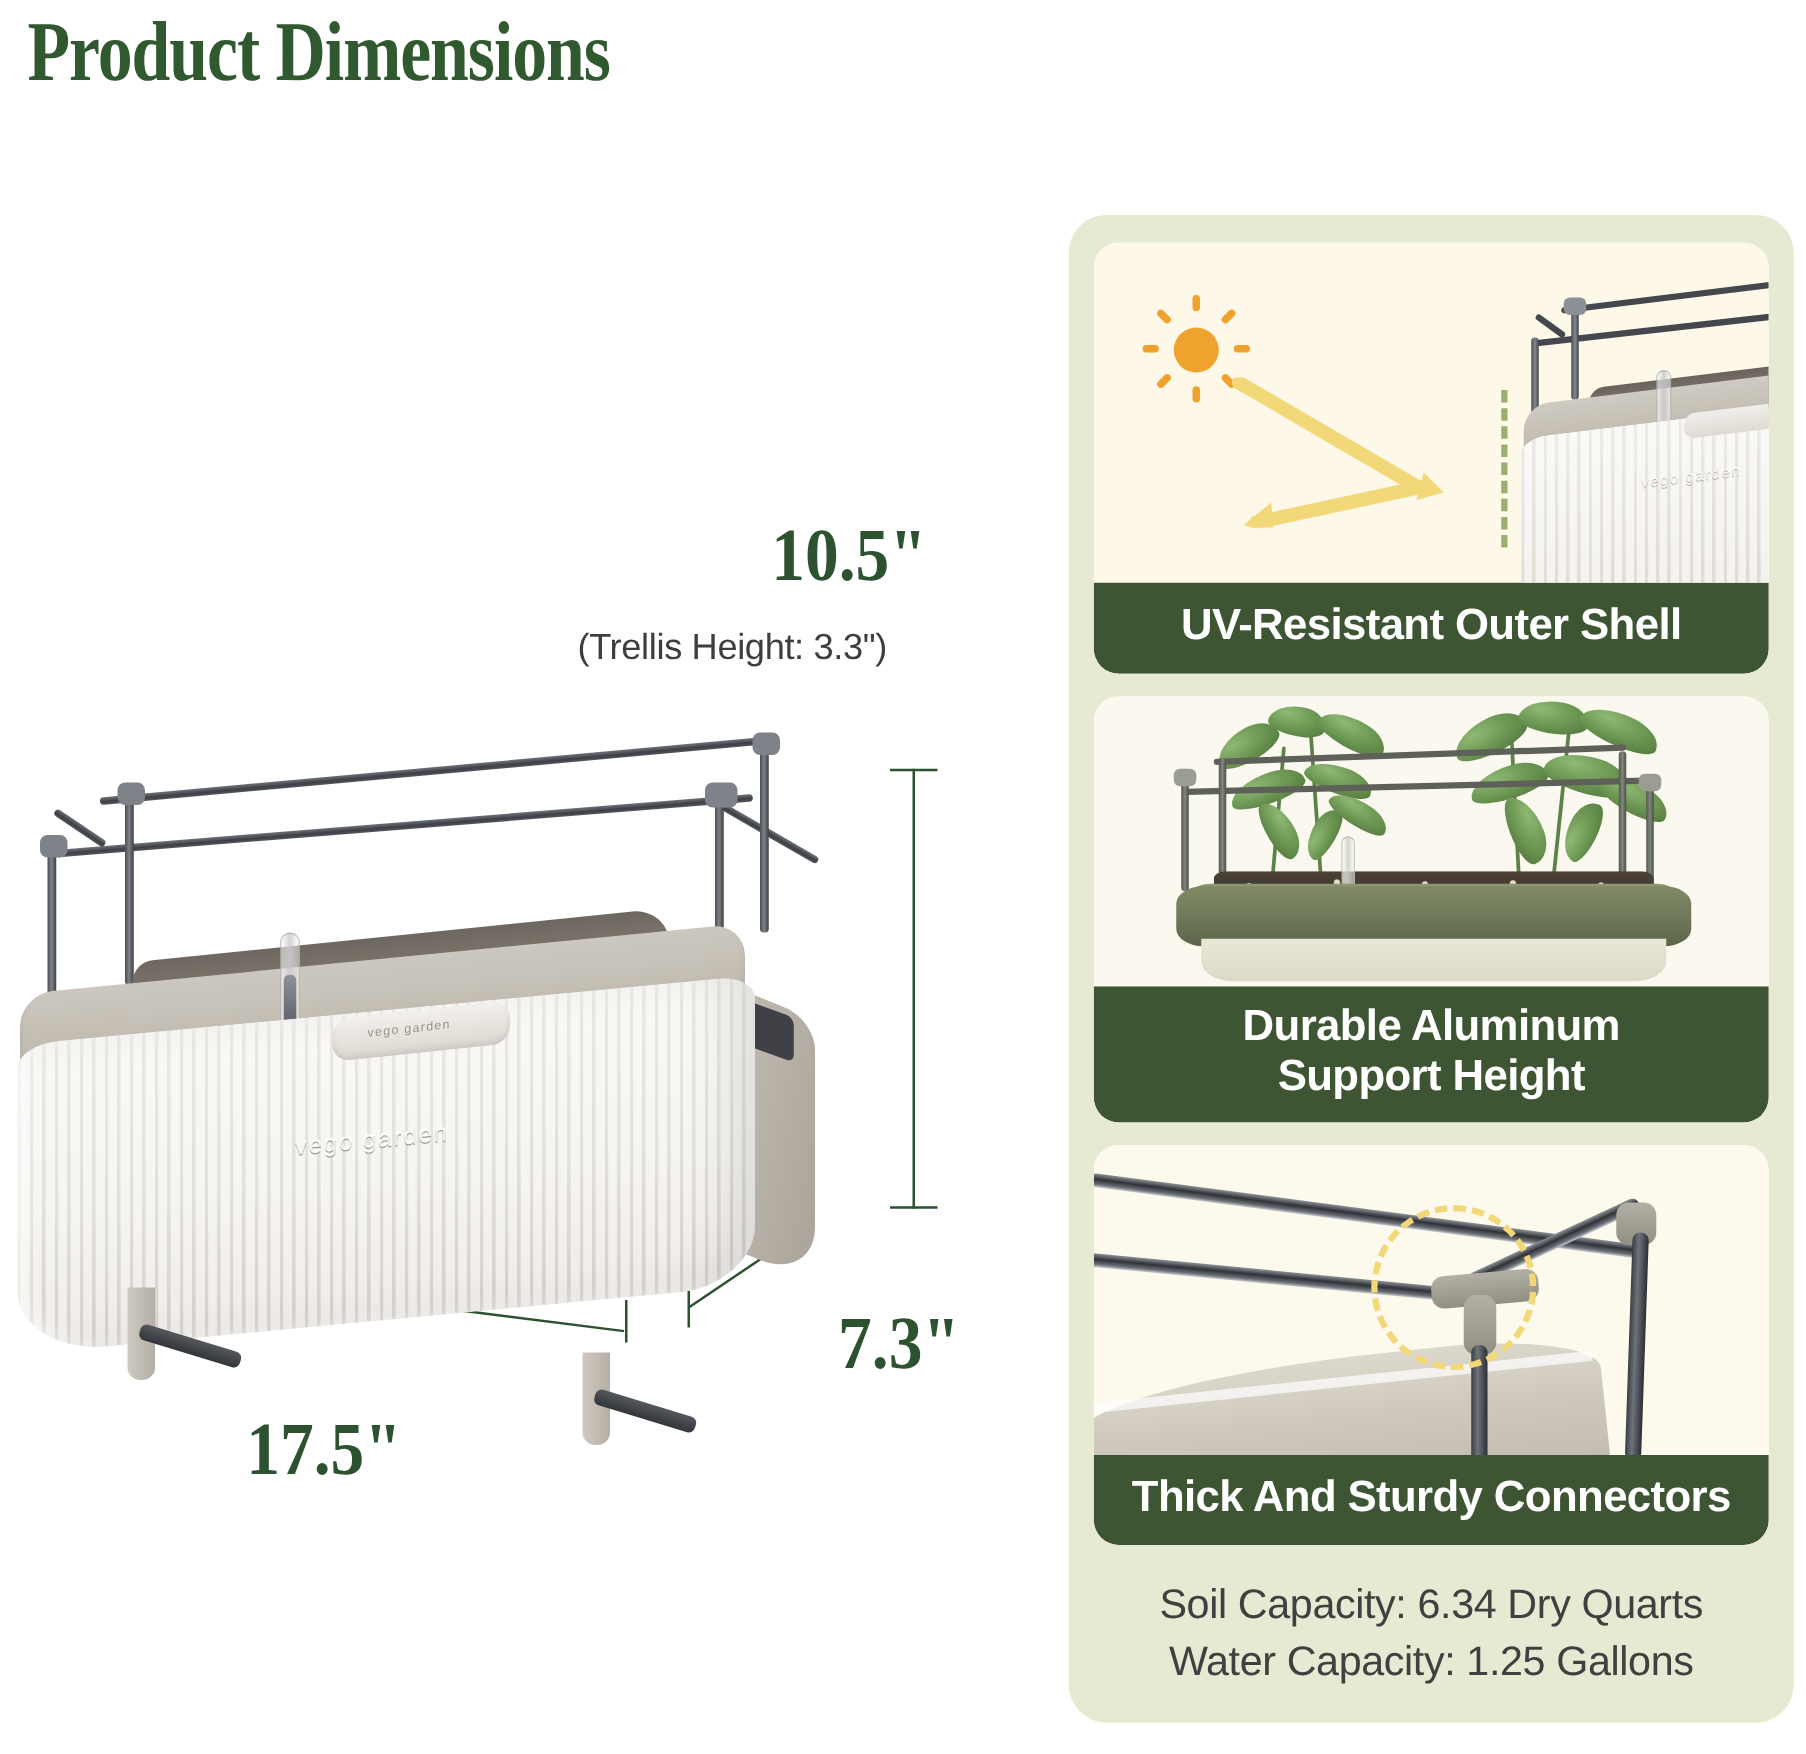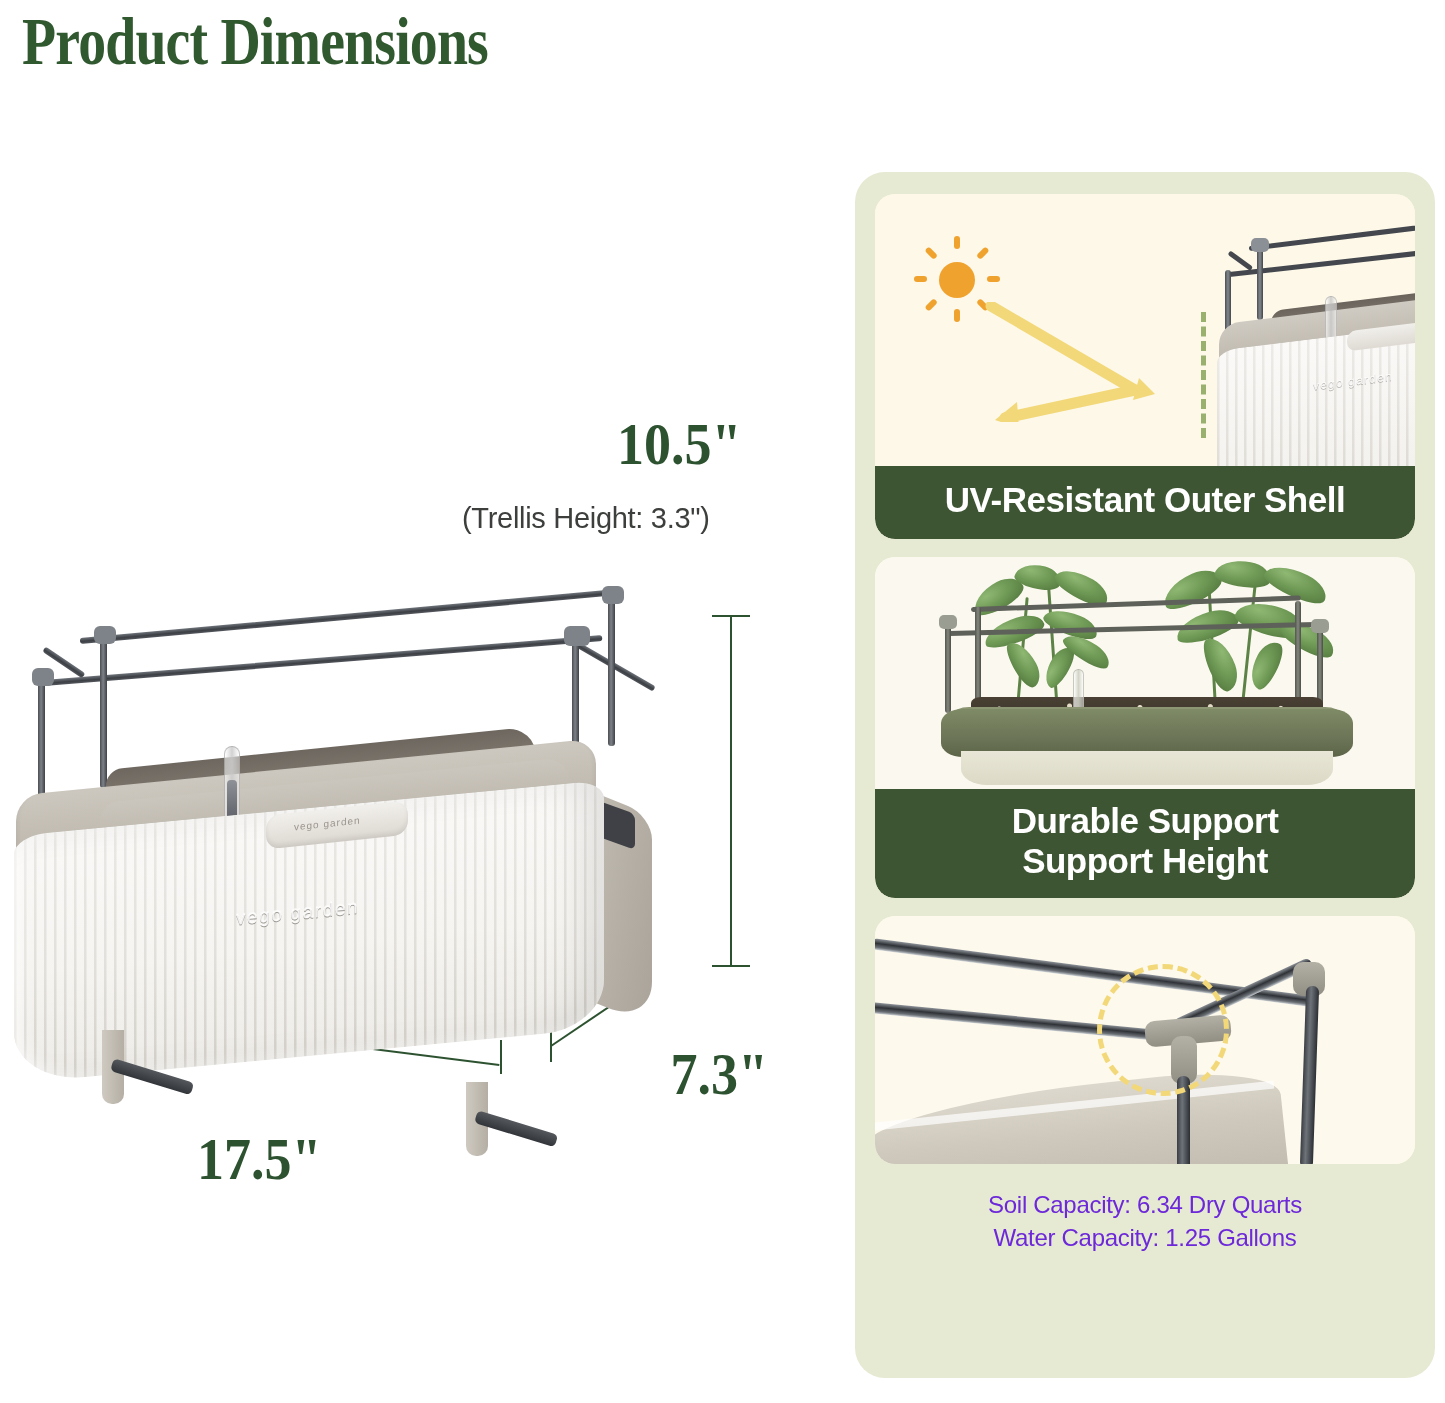--- a/index.html
+++ b/index.html
@@ -379,22 +379,22 @@
     border-radius: 50%;
   }
 
   
   #capacity-block {
     width: 540px;
     text-align: center;
     padding: 6px 0 22px 0;
   }
   .capacity-line {
-    font-size: 24px;
-    color: #6d28d9;
+    font-size: 33px;
+    color: #404040;
     letter-spacing: -0.3px;
     line-height: 1.38;
     white-space: nowrap;
   }
 </style>
 </head>
 <body>
 
 <div id="page-title">Product Dimensions</div>
 
@@ -541,21 +541,21 @@
 
         <div id="c2-soil"></div>
         <div id="c2-tube"></div>
         <div id="c2-disc"></div>
         <div id="c2-tray-lip"></div>
         <div id="c2-tray"></div>
         <div id="c2-base"></div>
       </div>
     </div>
     <div class="card-caption two-line">
-      <div>Durable Support</div>
+      <div>Durable Aluminum</div>
       <div>Support Height</div>
     </div>
   </div>
 
   <div class="feature-card" id="card3">
     <div class="card-media">
       <div style="position:absolute; inset:0;">
 
         <div id="c3-tabletop"></div>
         <div id="c3-tabletop-edge"></div>
@@ -571,19 +571,20 @@
         <div class="c3-post" style="left:428px; top:70px; height:182px; transform:rotate(2deg);"></div>
 
         <div class="c3-connector" style="left:270px; top:102px; width:86px; height:26px; transform:rotate(-5deg);"></div>
         <div class="c3-connector" style="left:296px; top:120px; width:26px; height:48px;"></div>
 
         <div class="c3-post" style="left:302px; top:160px; height:96px;"></div>
 
         <div id="c3-highlight"></div>
       </div>
     </div>
+    <div class="card-caption">Thick And Sturdy Connectors</div>
   </div>
 
   <div id="capacity-block">
     <div class="capacity-line">Soil Capacity: 6.34 Dry Quarts</div>
     <div class="capacity-line">Water Capacity: 1.25 Gallons</div>
   </div>
 </div>
 
 </body></html>

